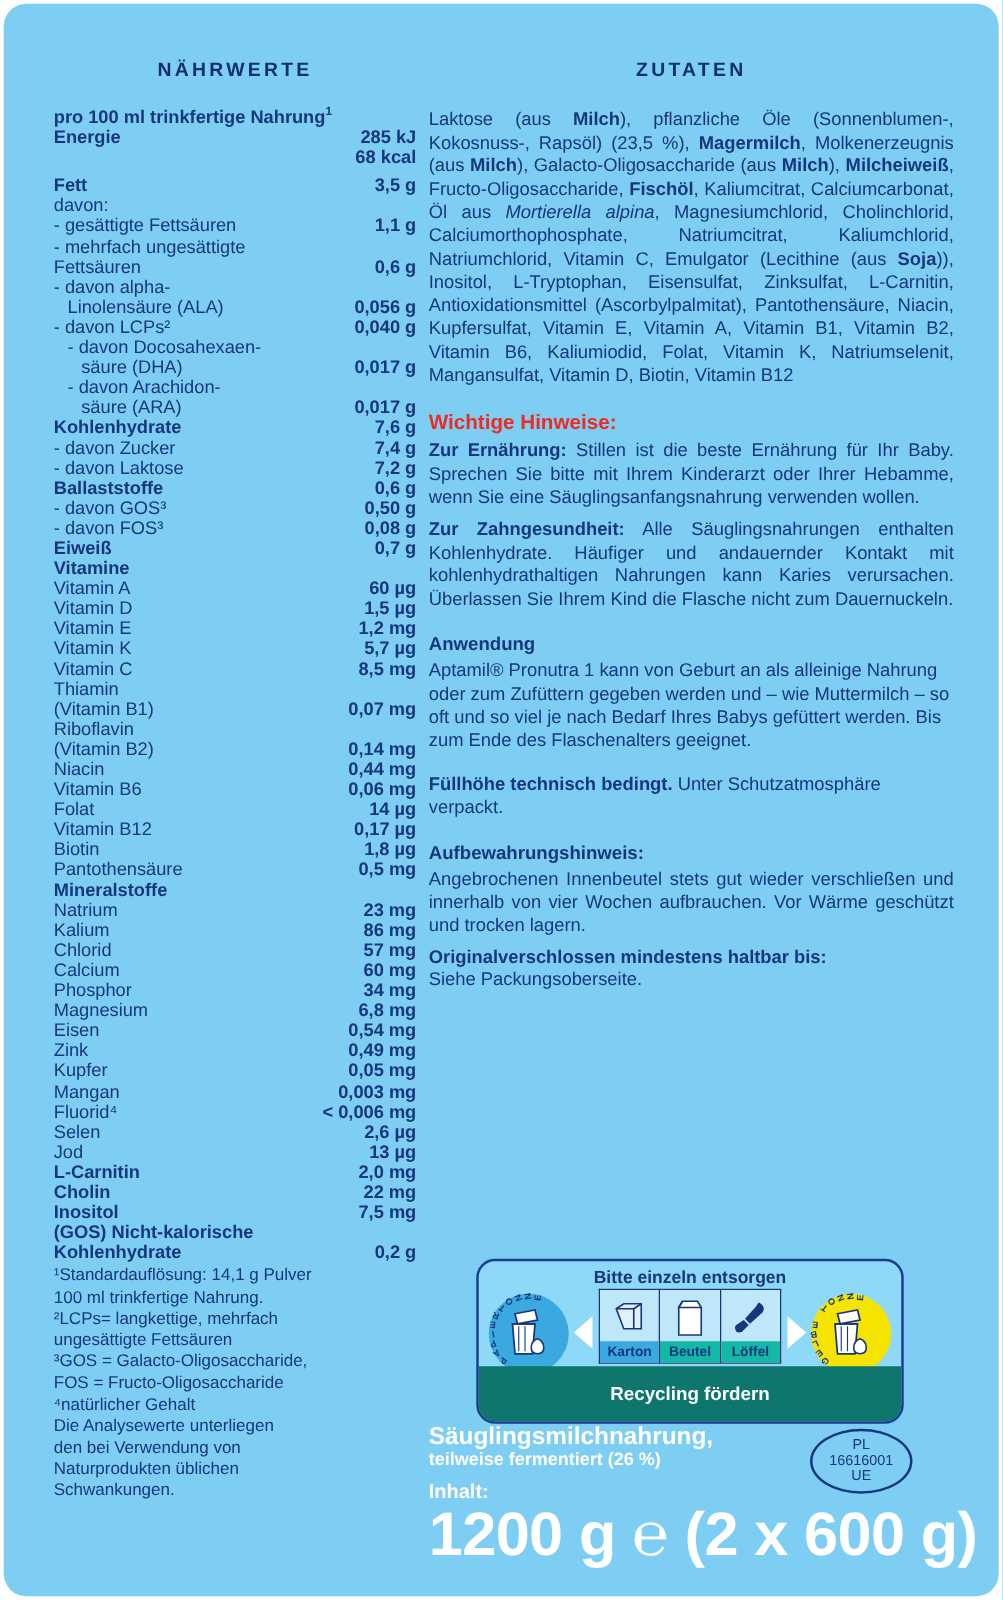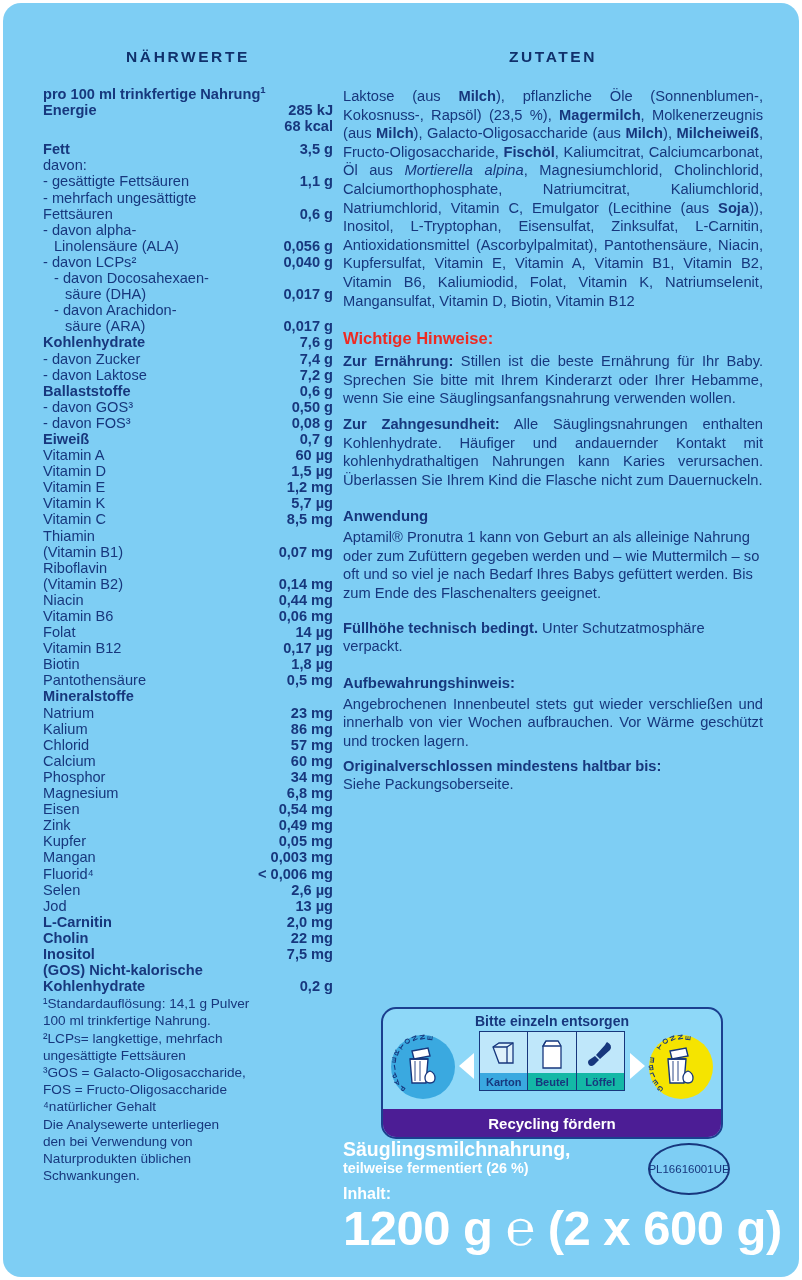--- a/index.html
+++ b/index.html
@@ -84,22 +84,22 @@
     overflow:hidden;
   }
   #recyc .rtop{
     position:absolute;left:0;top:0;width:100%;height:96px;
   }
   #recyc .rtitle{
     position:absolute;top:4px;width:100%;text-align:center;
     color:#17377d;font-weight:bold;font-size:14px;
   }
   #recyc .rbot{
-    position:absolute;left:0;bottom:0;width:100%;height:28px;
-    background:#4c1d95;
+    position:absolute;left:0;bottom:0;width:100%;height:44px;
+    background:#0f766e;
     display:flex;align-items:center;justify-content:center;
     color:#ffffff;font-weight:bold;font-size:15px;
   }
   .disc{
     position:absolute;top:26px;width:64px;height:64px;border-radius:50%;
   }
   .disc.left{left:8px;background:#3aa9e0;}
   .disc.right{right:8px;background:#f5e400;}
   .disc .ring{
     position:absolute;inset:0;color:#17377d;font-size:7.3px;font-weight:bold;
@@ -141,21 +141,21 @@
   .p3{color:#ffffff;font-weight:bold;font-size:16px;margin-top:9px;}
   .p4{
     color:#ffffff;font-weight:bold;font-size:49px;line-height:52px;
     margin-top:-1px;letter-spacing:-0.5px;white-space:nowrap;
   }
   #plcode{
     position:absolute;left:645px;top:1140px;
     width:78px;height:48px;
     border:2px solid #17377d;border-radius:50%;
     color:#17377d;font-size:11.5px;line-height:12.6px;
-    text-align:center;display:flex;flex-direction:row;
+    text-align:center;display:flex;flex-direction:column;
     align-items:center;justify-content:center;font-weight:normal;
   }
 </style>
 </head>
 <body>
 
 <div id="label">
 
   <div class="col col-left">
     <div class="sec-title">NÄHRWERTE</div>
@@ -180,20 +180,21 @@
           <div class="nrow i3"><span class="nm">säure (DHA)</span><span class="vl">0,017 g</span></div>
           <div class="nrow i2"><span class="nm">- davon Arachidon-</span><span class="vl"></span></div>
           <div class="nrow i3"><span class="nm">säure (ARA)</span><span class="vl">0,017 g</span></div>
           <div class="nrow i0 b"><span class="nm">Kohlenhydrate</span><span class="vl">7,6 g</span></div>
           <div class="nrow i0"><span class="nm">- davon Zucker</span><span class="vl">7,4 g</span></div>
           <div class="nrow i1"><span class="nm">- davon Laktose</span><span class="vl">7,2 g</span></div>
           <div class="nrow i0 b"><span class="nm">Ballaststoffe</span><span class="vl">0,6 g</span></div>
           <div class="nrow i0"><span class="nm">- davon GOS³</span><span class="vl">0,50 g</span></div>
           <div class="nrow i0"><span class="nm">- davon FOS³</span><span class="vl">0,08 g</span></div>
           <div class="nrow i0 b"><span class="nm">Eiweiß</span><span class="vl">0,7 g</span></div>
+          <div class="nrow i0 b"><span class="nm">Vitamine</span><span class="vl"></span></div>
           <div class="nrow i0"><span class="nm">Vitamin A</span><span class="vl">60 µg</span></div>
           <div class="nrow i0"><span class="nm">Vitamin D</span><span class="vl">1,5 µg</span></div>
           <div class="nrow i0"><span class="nm">Vitamin E</span><span class="vl">1,2 mg</span></div>
           <div class="nrow i0"><span class="nm">Vitamin K</span><span class="vl">5,7 µg</span></div>
           <div class="nrow i0"><span class="nm">Vitamin C</span><span class="vl">8,5 mg</span></div>
           <div class="nrow i0"><span class="nm">Thiamin</span><span class="vl"></span></div>
           <div class="nrow i0"><span class="nm">(Vitamin B1)</span><span class="vl">0,07 mg</span></div>
           <div class="nrow i0"><span class="nm">Riboflavin</span><span class="vl"></span></div>
           <div class="nrow i0"><span class="nm">(Vitamin B2)</span><span class="vl">0,14 mg</span></div>
           <div class="nrow i0"><span class="nm">Niacin</span><span class="vl">0,44 mg</span></div>

